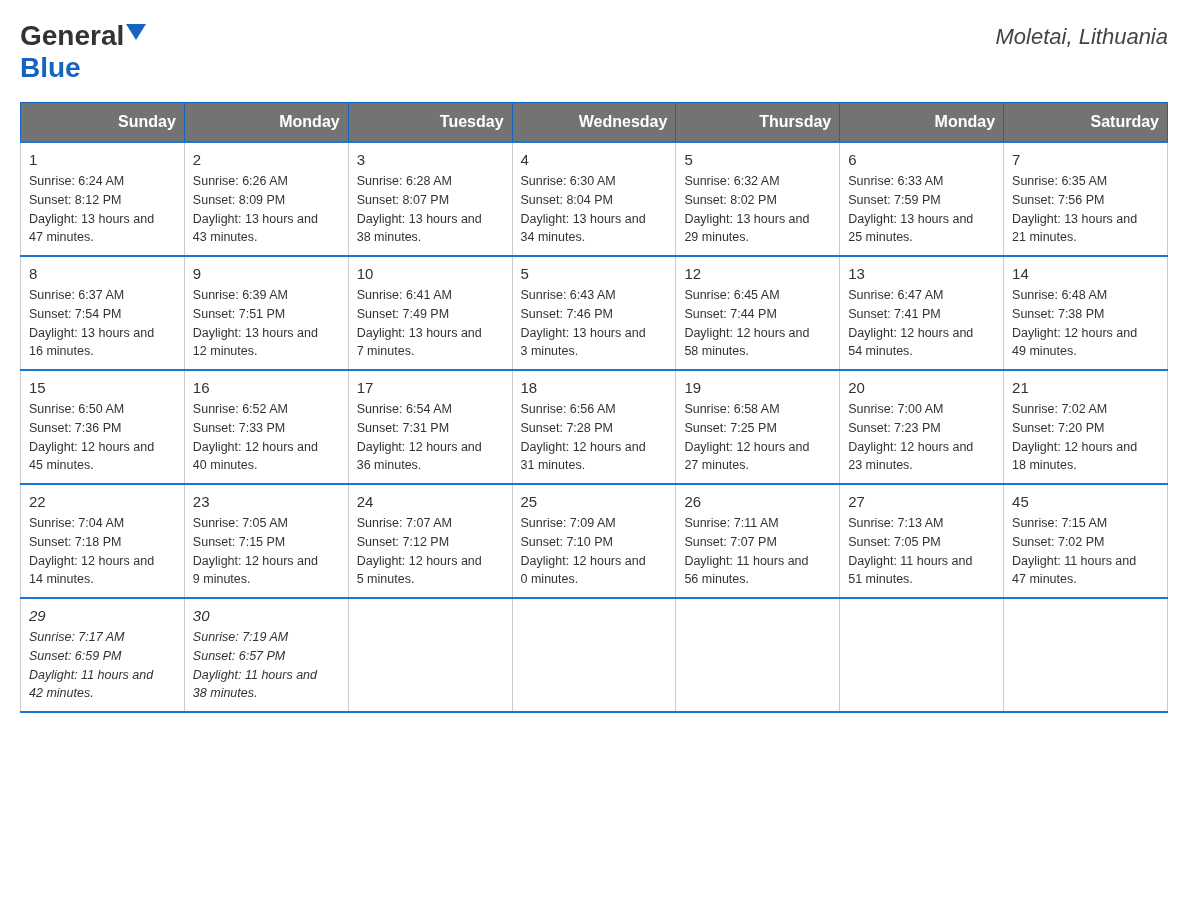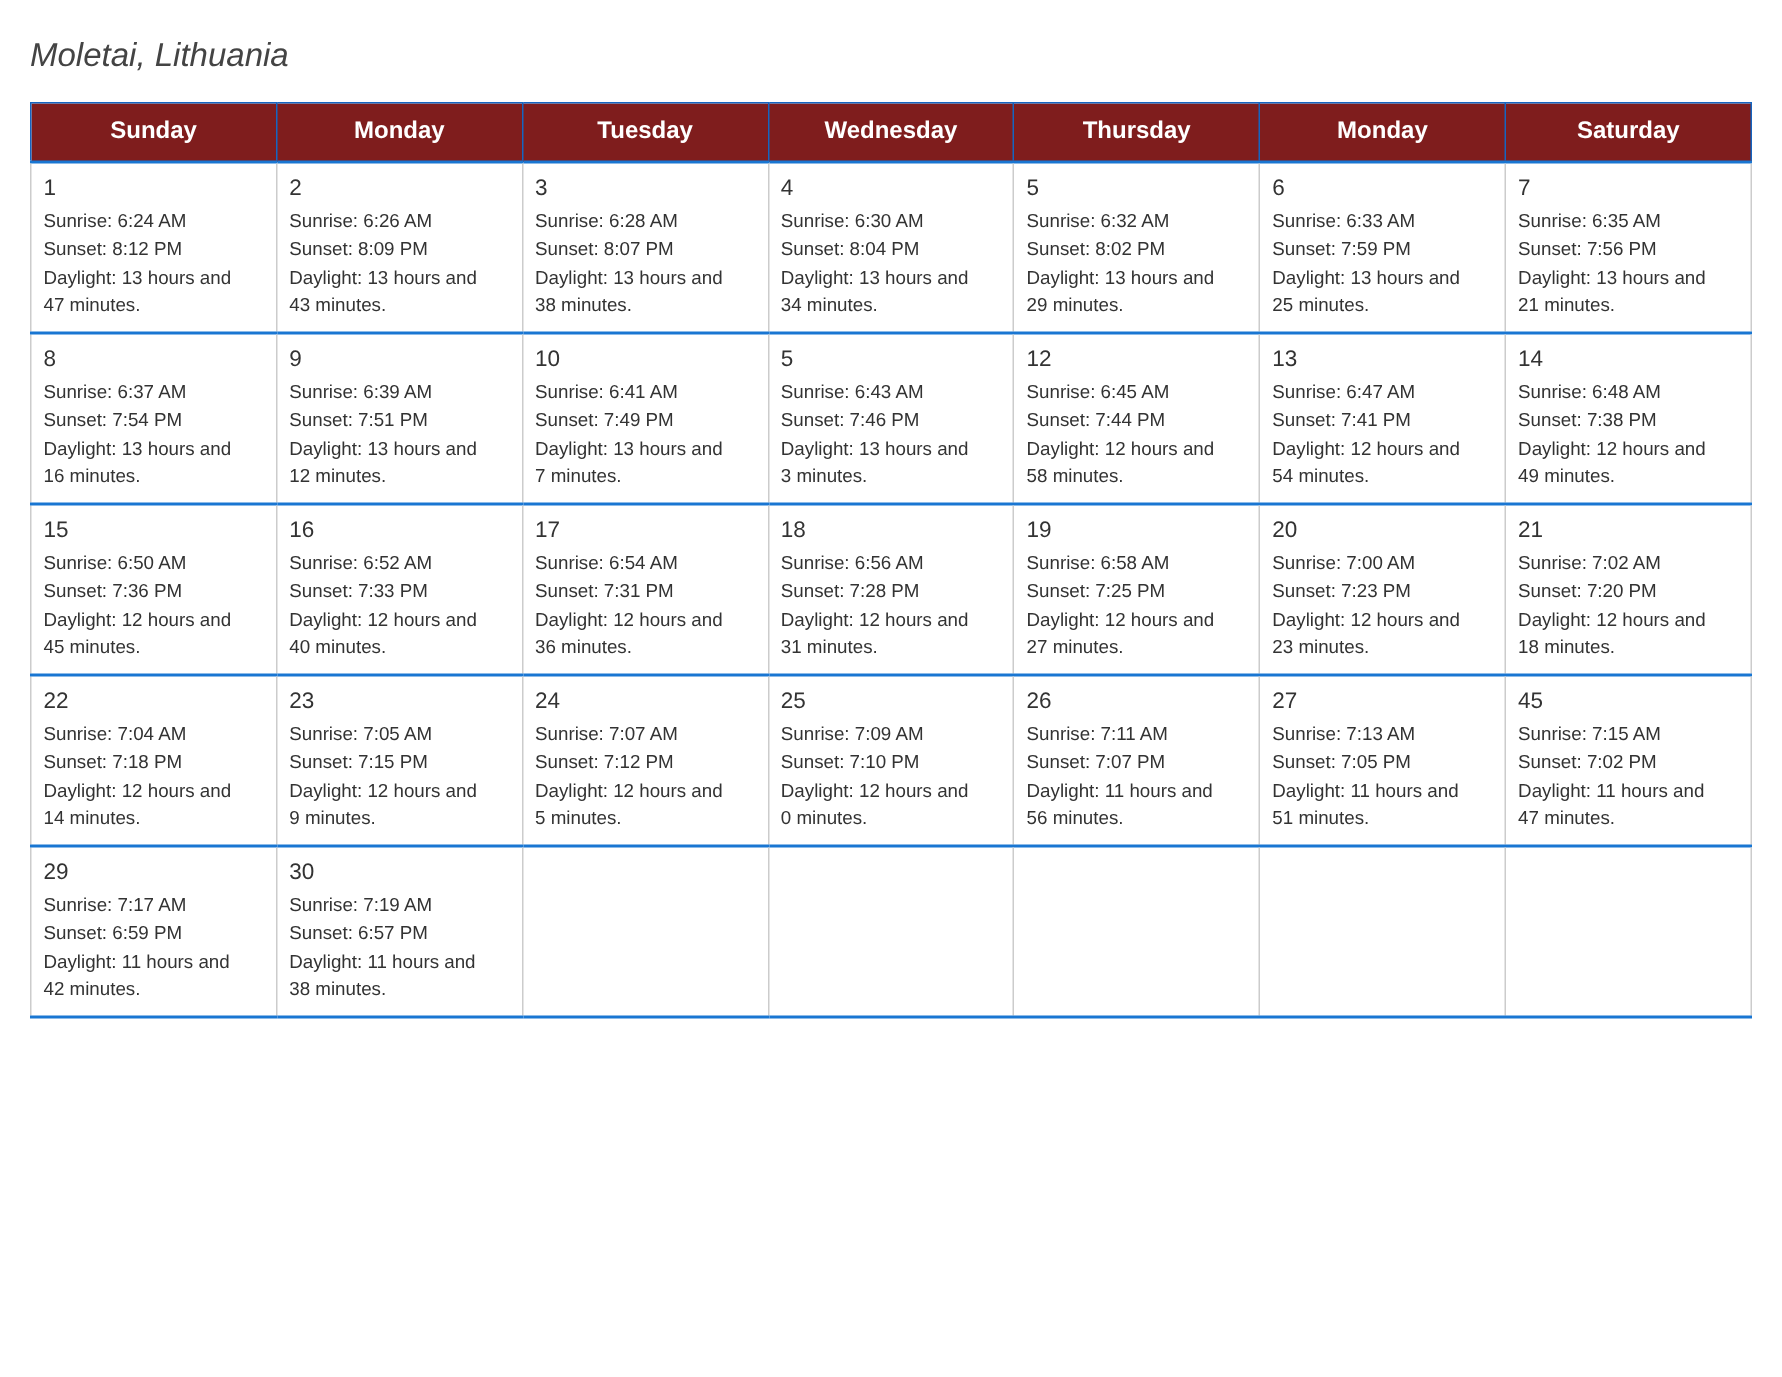--- a/index.html
+++ b/index.html
@@ -59,39 +59,40 @@
       font-size: 22px;
       color: #444;
       margin-top: 4px;
       font-style: italic;
     }
     .calendar {
       width: 100%;
       border-collapse: collapse;
     }
     .calendar th {
-      background: #7f1d1d;
+      background: #737373;
       color: #fff;
       font-size: 16px;
       font-weight: bold;
       padding: 10px 8px;
-      text-align: center;
+      text-align: right;
       border: 1px solid #1565c0;
     }
     .calendar td {
       vertical-align: top;
       padding: 8px;
       border: 1px solid #ccc;
       width: calc(100% / 7);
       font-size: 13px;
       color: #333;
       background: #fff;
     }
     .calendar tr:last-child td {
       border-bottom: 2px solid #1976d2;
+      font-style: italic;
     }
     .calendar tbody tr td {
       border-top: 2px solid #1976d2;
     }
     .calendar tbody tr + tr td {
       border-top: 1px solid #ccc;
     }
     .day-num {
       font-size: 15px;
       font-weight: normal;
@@ -107,20 +108,29 @@
       background: #fff;
     }
     .week-row td {
       border-top: 2px solid #1976d2 !important;
     }
   </style>
 </head>
 <body>
 
 <div class="header">
+  <div class="logo">
+    <div class="logo-row">
+      <span class="logo-general">General</span>
+      <span class="logo-triangle"></span>
+    </div>
+    <div class="logo-row">
+      <span class="logo-blue">Blue</span>
+    </div>
+  </div>
   <div class="title-block">
     <div class="location">Moletai, Lithuania</div>
   </div>
 </div>
 
 <table class="calendar">
   <thead>
     <tr>
       <th>Sunday</th>
       <th>Monday</th>

